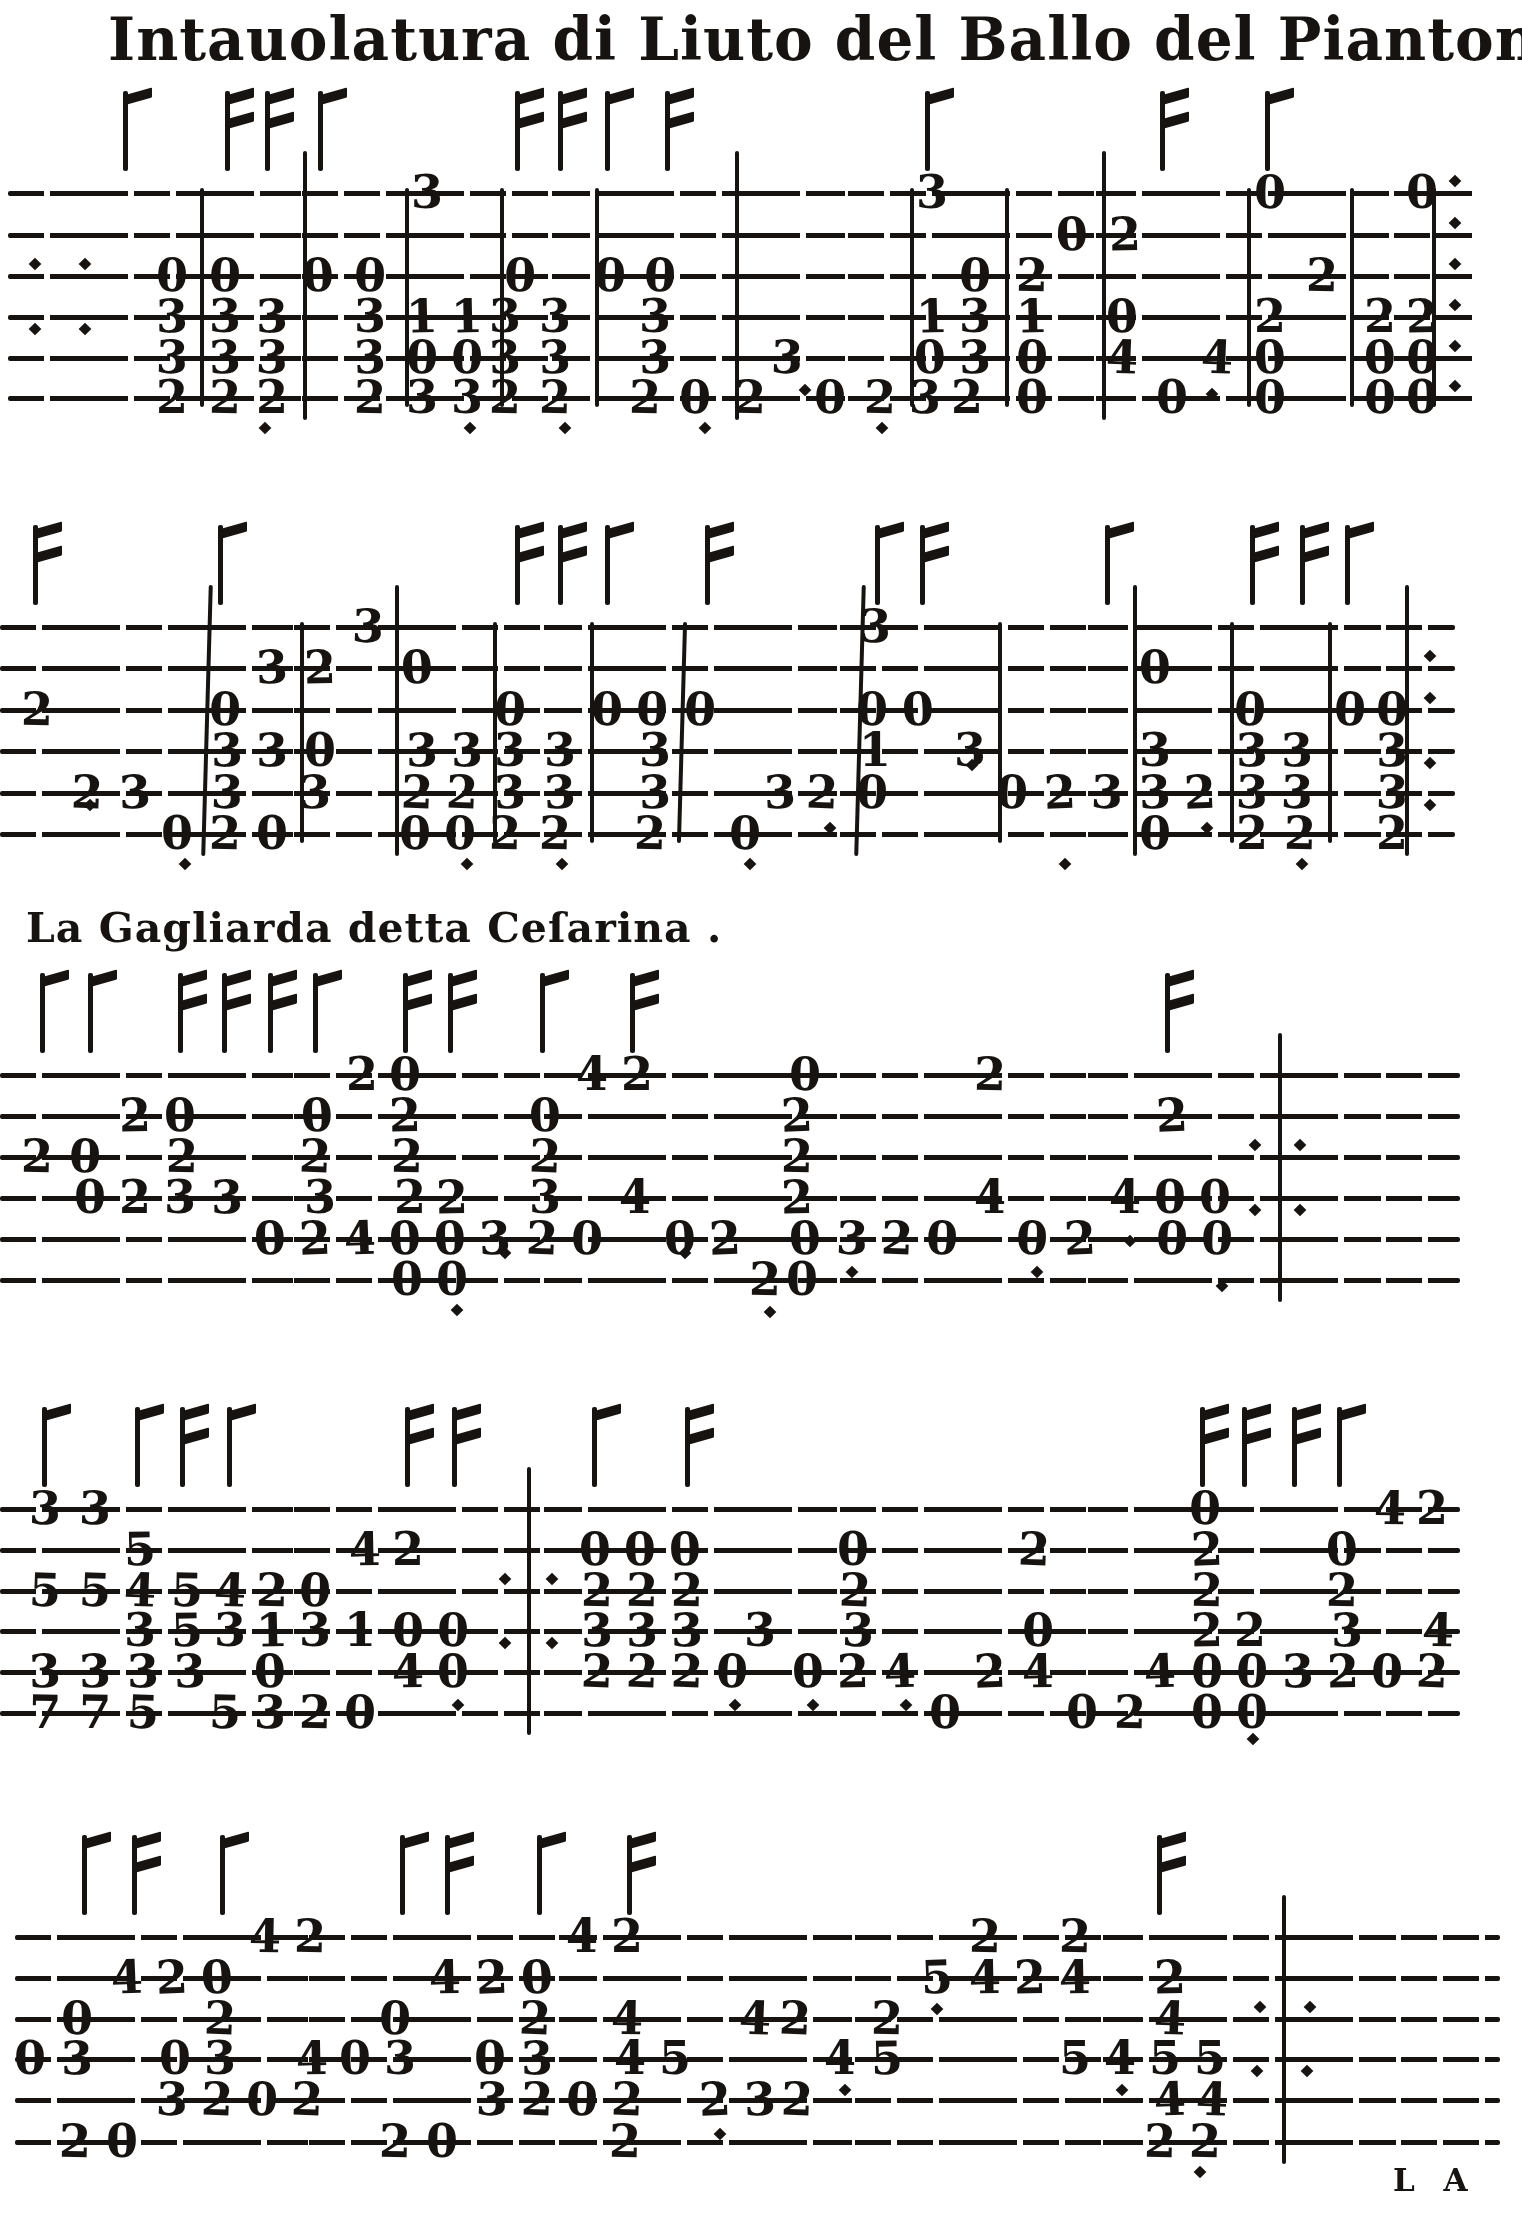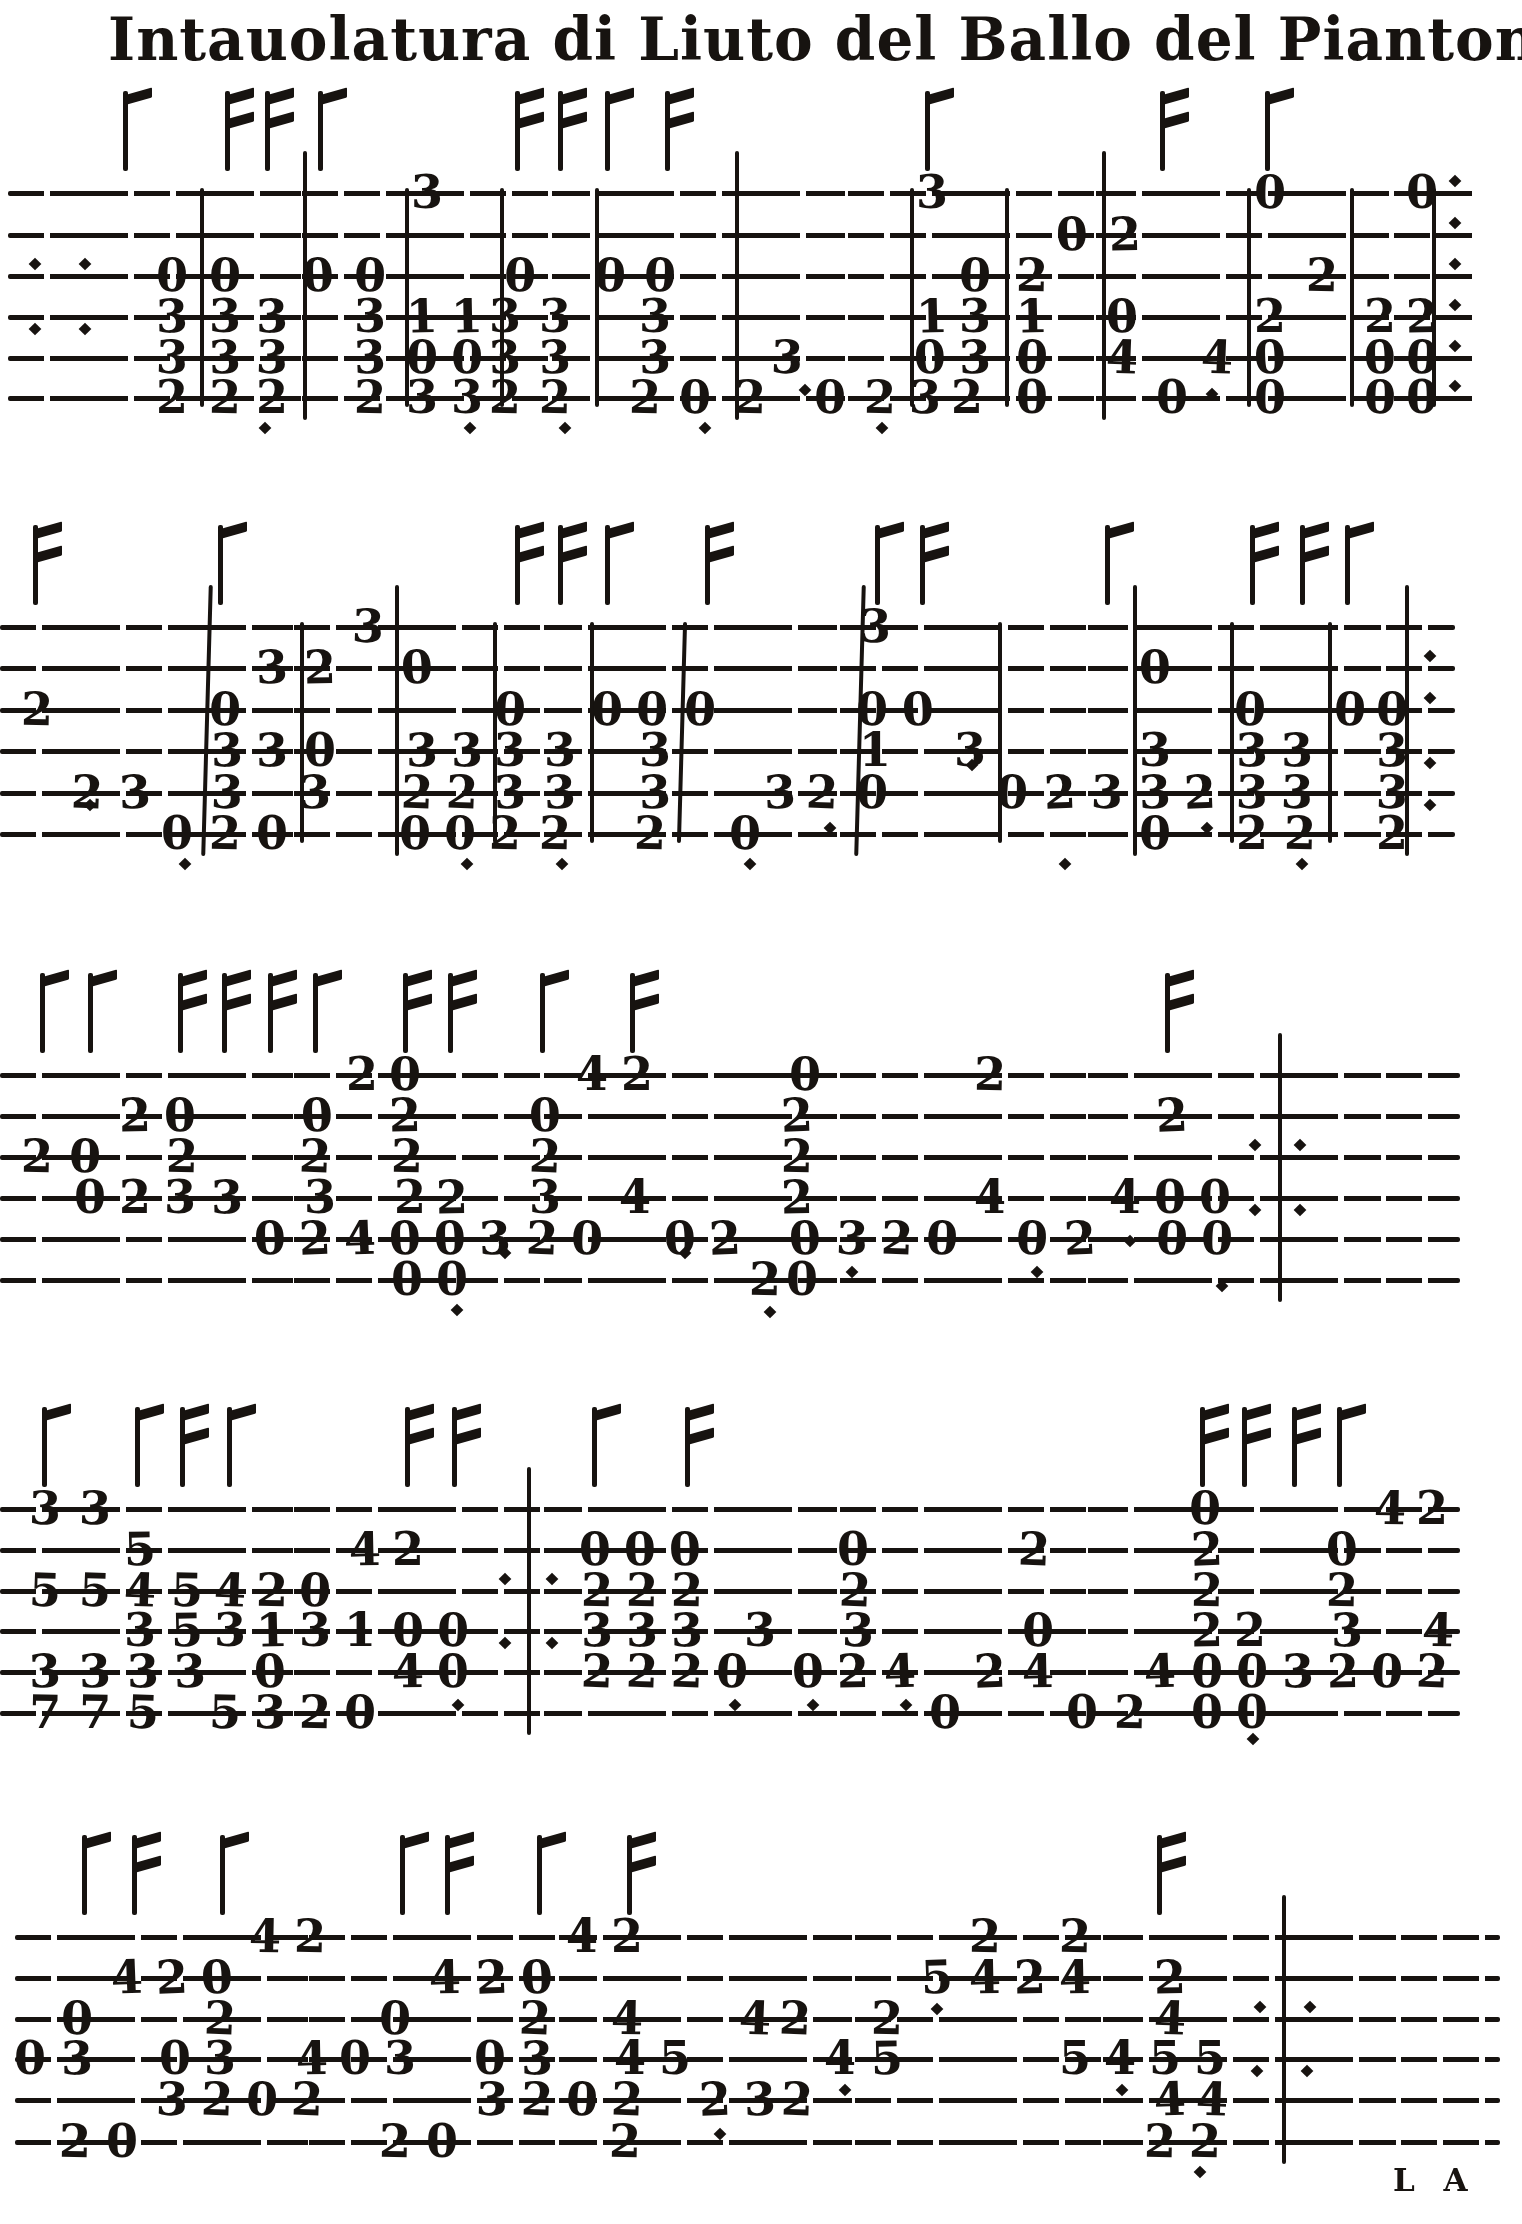--- a/index.html
+++ b/index.html
@@ -736,14 +736,15 @@
         <div class="dot" style="left: 845px; top: 2090px;"></div>
         <div class="dot" style="left: 1122px; top: 2090px;"></div>
         <div class="dot" style="left: 720px; top: 2134px;"></div>
         <div class="dot" style="left: 1260px; top: 2007px;"></div>
         <div class="dot" style="left: 1310px; top: 2007px;"></div>
         <div class="dot" style="left: 1257px; top: 2071px;"></div>
         <div class="dot" style="left: 1307px; top: 2071px;"></div>
         <div class="dot" style="left: 1200px; top: 2172px;"></div>
       </div>
     </div>
+  <div class="section-label">La Gagliarda detta Ceſarina .</div>
   <div class="catchword">L A</div>
 </div>
 
 </body></html>

